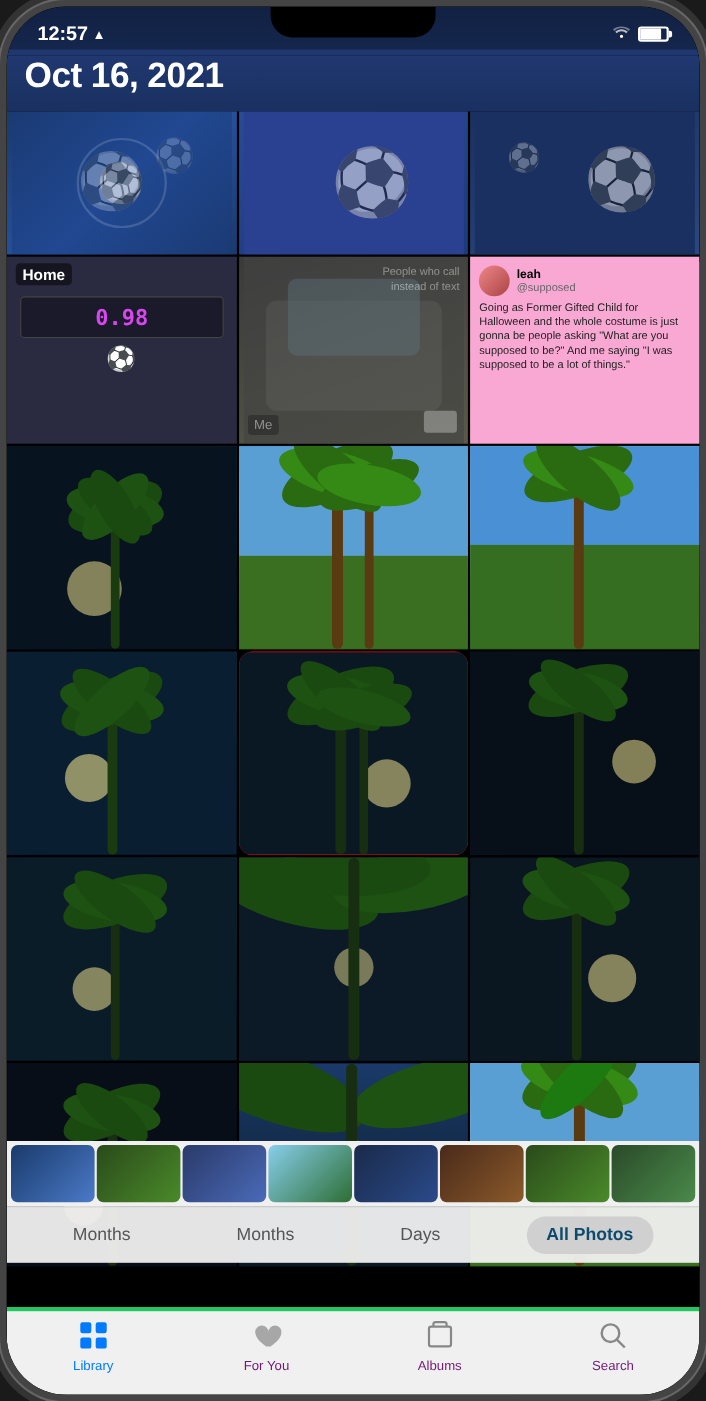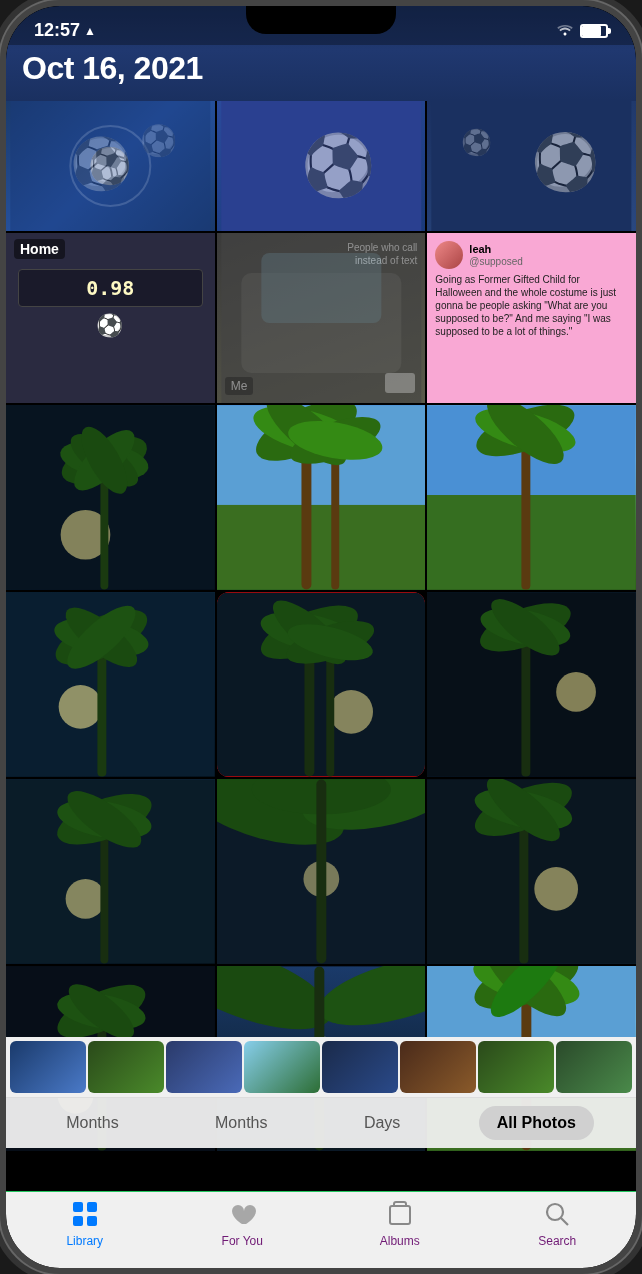--- a/index.html
+++ b/index.html
@@ -284,28 +284,28 @@
       border-radius: 20px;
       border: none;
       background: transparent;
       color: #555;
       font-size: 16px;
       font-weight: 500;
       cursor: pointer;
     }
     .filter-btn.active {
       background: #d0d0d0;
-      color: #000000;
+      color: #0c4a6e;
       font-weight: 600;
     }
 
     
     .tab-bar {
       background: rgba(248,248,248,0.97);
-      border-top: 1px solid #22c55e;
+      border-top: 4px solid #22c55e;
       display: flex;
       justify-content: space-around;
       align-items: center;
       padding: 8px 0 20px;
     }
     .tab-item {
       display: flex;
       flex-direction: column;
       align-items: center;
       gap: 2px;
@@ -452,21 +452,21 @@
               </svg>
             </div>
           </div>
 
           <div class="special-row" style="gap:2px;margin-top:2px;">
 
             <div class="photo-cell photo-home-tool" style="background:#2a2a40;flex-direction:column;padding:8px;">
               <div class="home-label">Home</div>
               <div style="margin-top:28px;width:100%;text-align:center;">
                 <div style="background:#1a1a2a;border:1px solid #444;border-radius:4px;padding:6px;margin:0 4px;">
-                  <div style="color:#fef9c3;font-family:monospace;font-size:20px;font-weight:700;">0.98</div>
+                  <div style="color:#d946ef;font-family:monospace;font-size:20px;font-weight:700;">0.98</div>
                 </div>
                 <div style="margin-top:6px;font-size:22px;">⚽</div>
               </div>
             </div>
 
             <div class="photo-cell photo-car" style="background:linear-gradient(160deg,#3a3a3a,#5a5a4a);">
               <div class="call-text" style="color:#fff;font-size:10px;position:absolute;top:8px;right:8px;text-align:right;line-height:1.3;">People who call<br>instead of text</div>
               <div class="me-label" style="position:absolute;bottom:8px;left:8px;color:#fff;font-size:12px;background:rgba(0,0,0,0.6);padding:2px 6px;border-radius:3px;">Me</div>
 
               <svg width="100%" height="100%" viewBox="0 0 200 170" style="position:absolute;top:0;left:0;opacity:0.6;">

